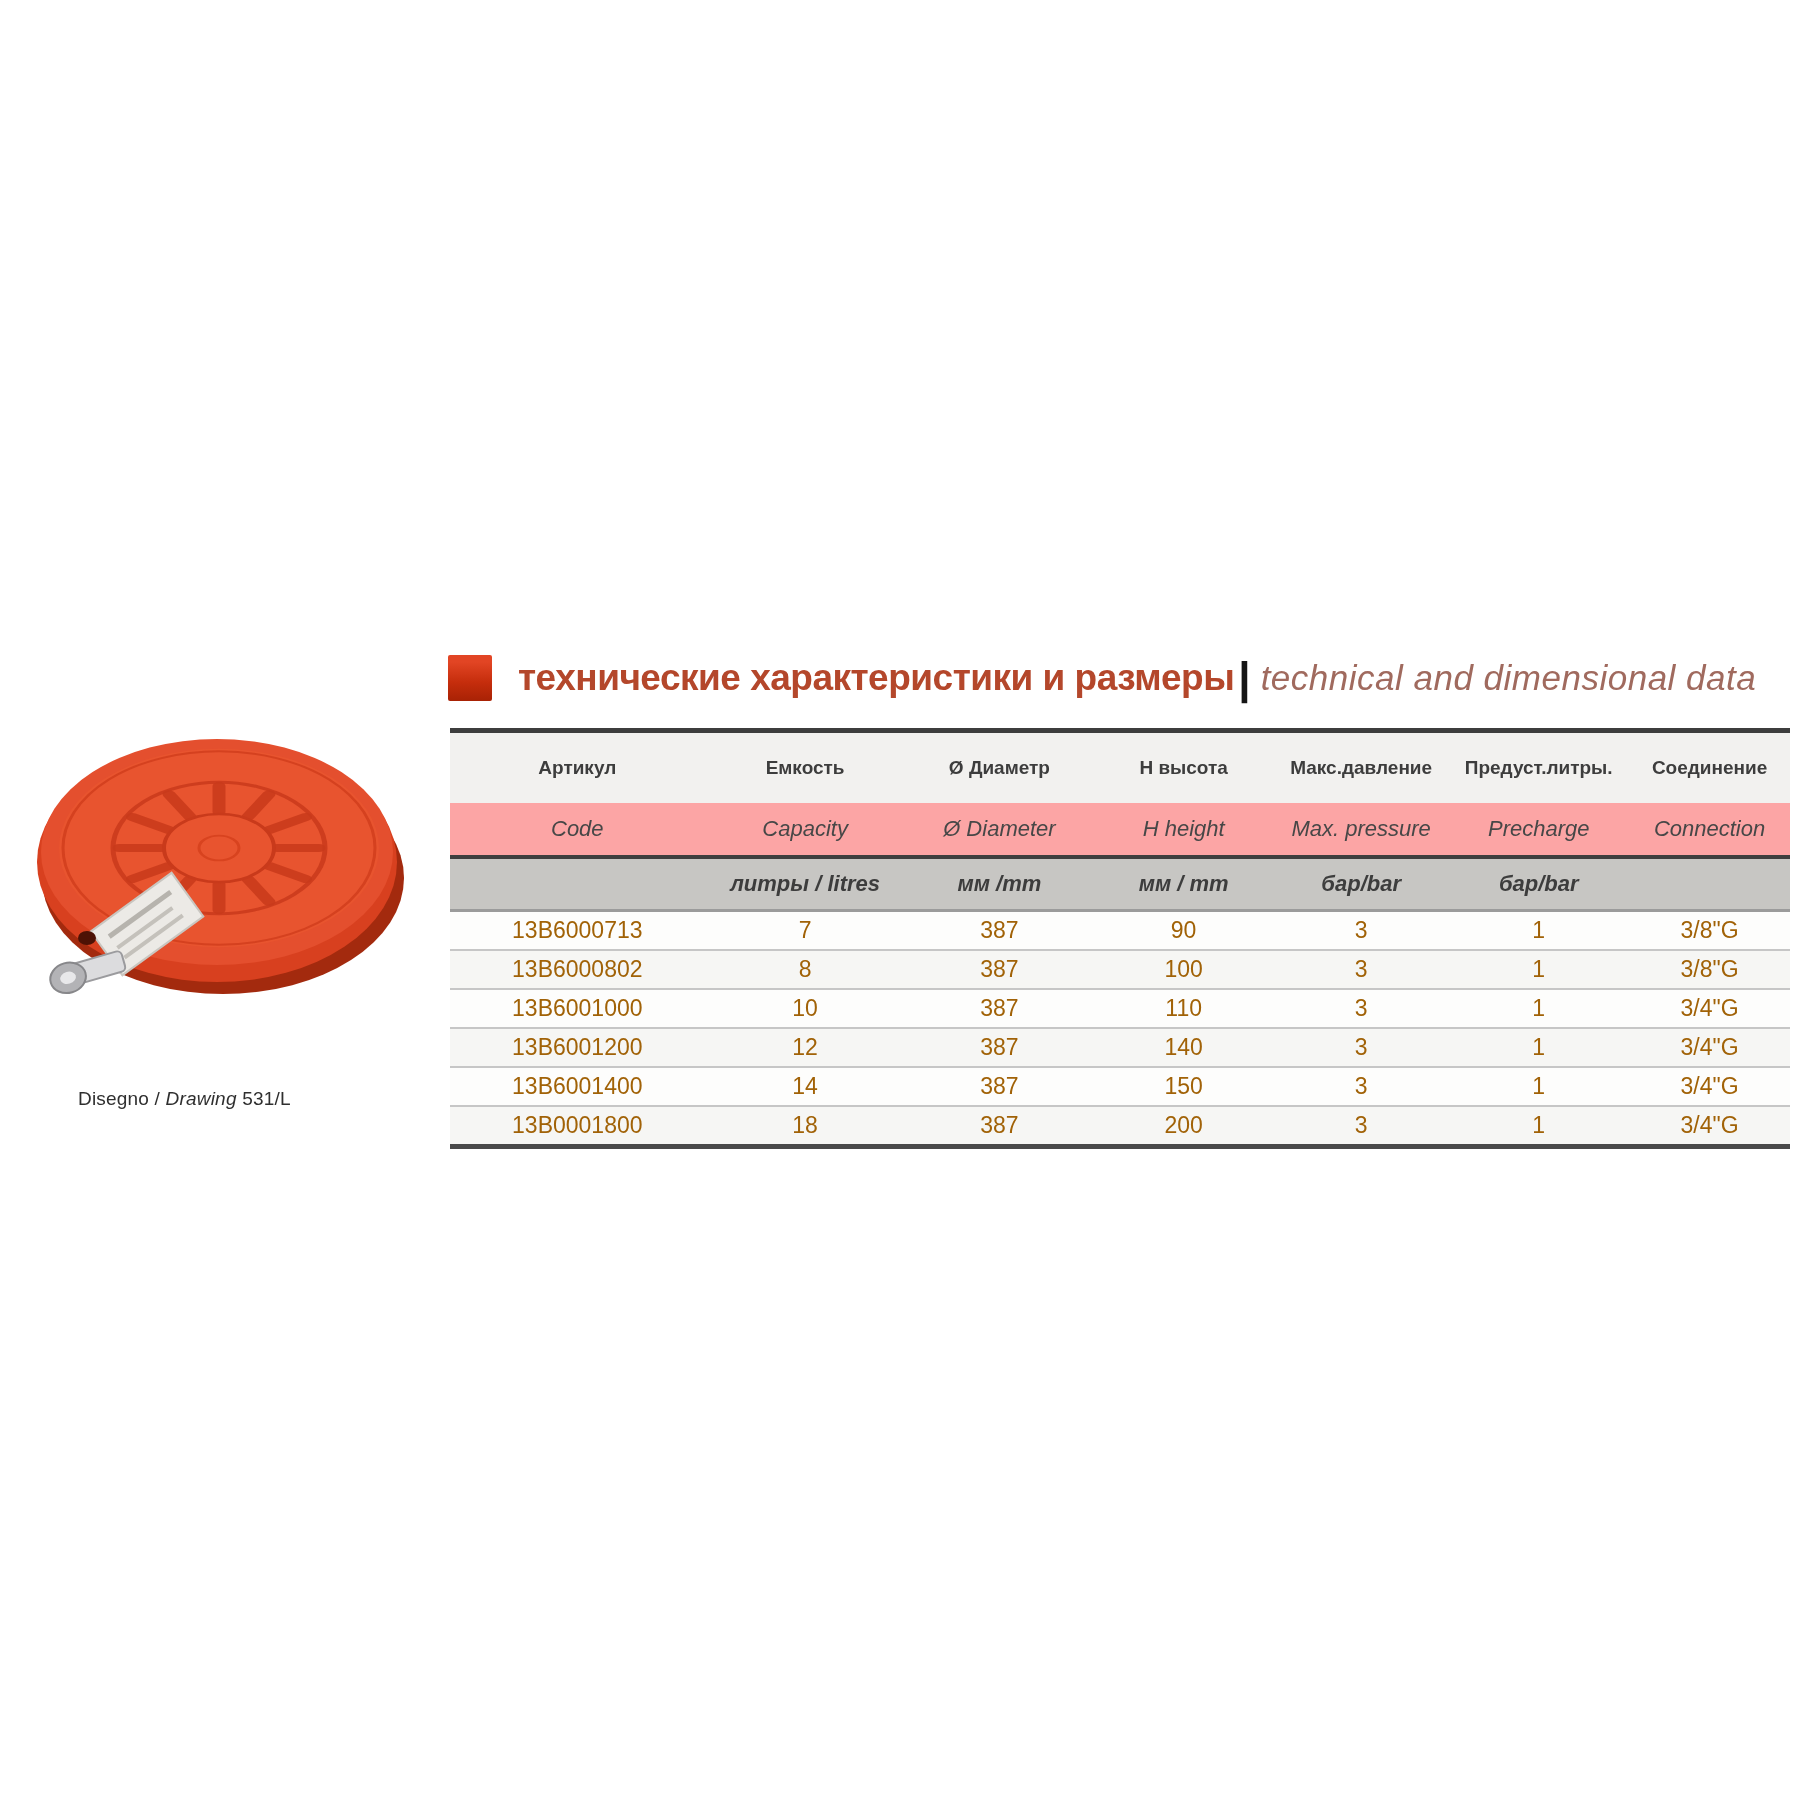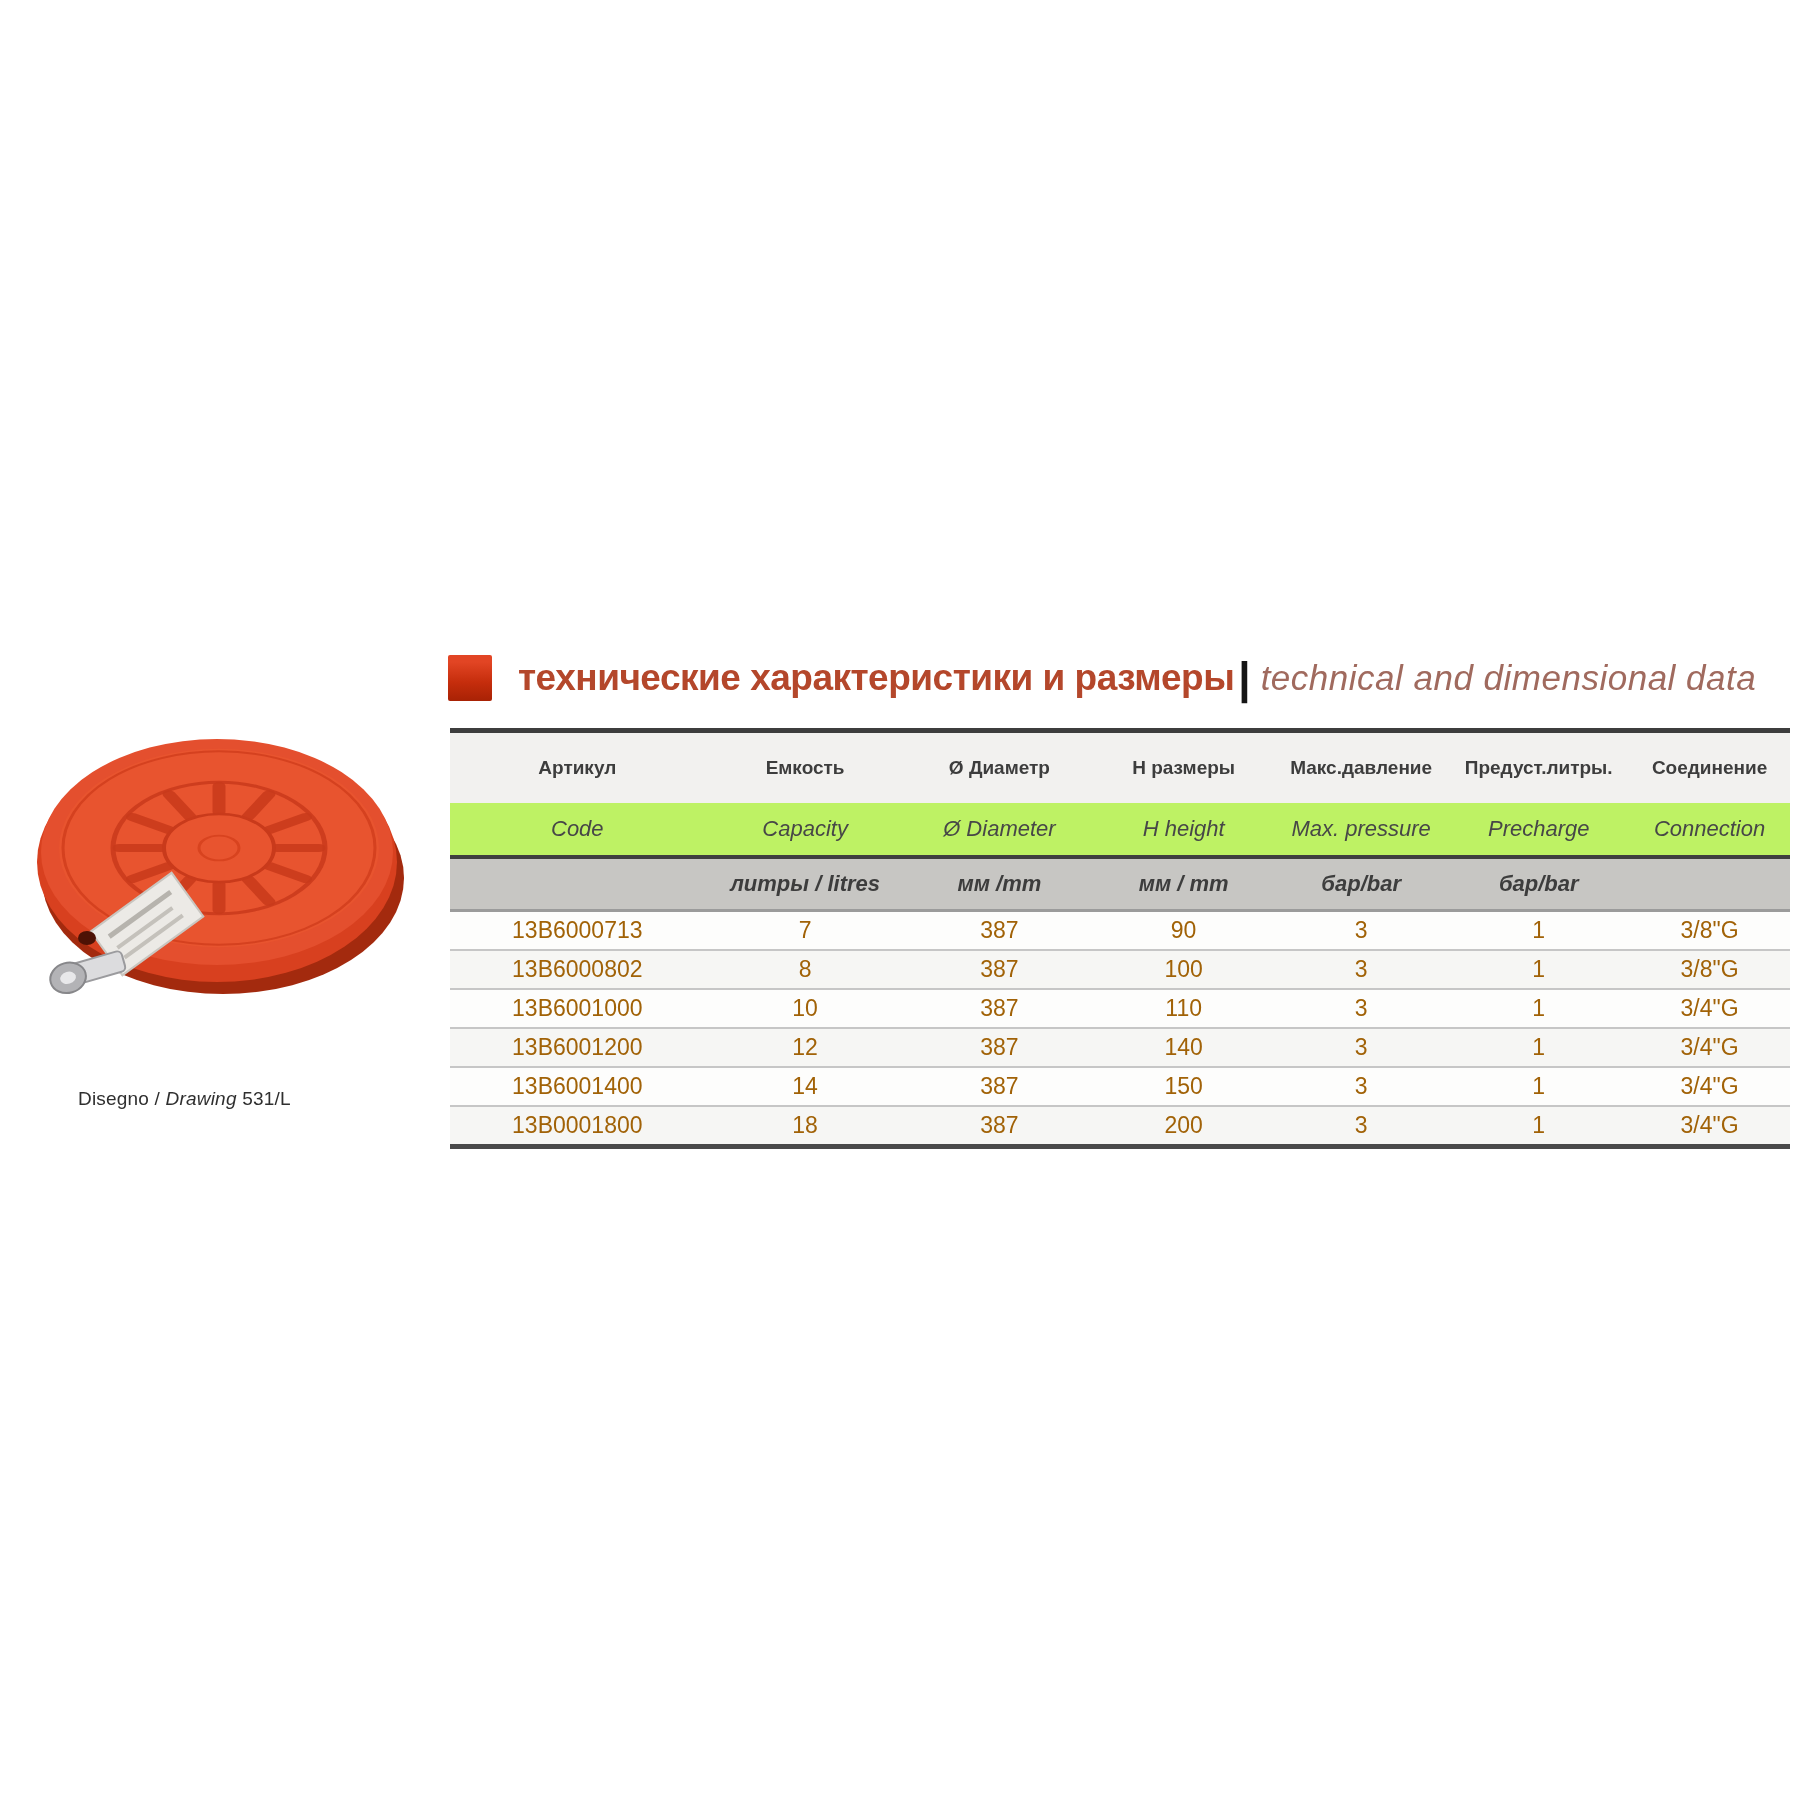--- a/index.html
+++ b/index.html
@@ -40,21 +40,21 @@
   .spec-table{
     position:absolute;left:450px;top:728px;width:1340px;
     border-collapse:collapse;table-layout:fixed;
     border-top:5px solid #3d3d3d;border-bottom:5px solid #4a4a4a;
   }
   .spec-table td{text-align:center;vertical-align:middle;padding:0;}
   .row-ru td{
     height:70px;background:#f2f1ef;font-weight:bold;font-size:19px;color:#3d3d3d;
   }
   .row-en td{
-    height:52px;background:#bef264;font-style:italic;font-size:22px;color:#474747;
+    height:52px;background:#fca5a5;font-style:italic;font-size:22px;color:#474747;
     border-bottom:4px solid #3f3f3f;
   }
   .row-units td{
     height:50px;background:#c7c6c3;font-weight:bold;font-style:italic;
     font-size:22px;color:#3d3d3d;border-bottom:3px solid #9b9b9b;
   }
   .spec-table tbody td{
     height:37px;font-size:23px;font-weight:normal;color:#a16207;
     border-bottom:2px solid #c6c6c6;background:#fdfdfc;
   }
@@ -134,21 +134,21 @@
       <col style="width:13.5%">
         <col style="width:13%">
         <col style="width:13.5%">
         <col style="width:12%">
     </colgroup>
     <thead>
       <tr class="row-ru">
         <td>Артикул</td>
         <td>Емкость</td>
         <td>Ø Диаметр</td>
-        <td>Н размеры</td>
+        <td>Н высота</td>
         <td>Макс.давление</td>
         <td>Предуст.литры.</td>
         <td>Соединение</td>
       </tr>
       <tr class="row-en">
         <td>Code</td>
         <td>Capacity</td>
         <td>Ø Diameter</td>
         <td>H height</td>
         <td>Max. pressure</td>

